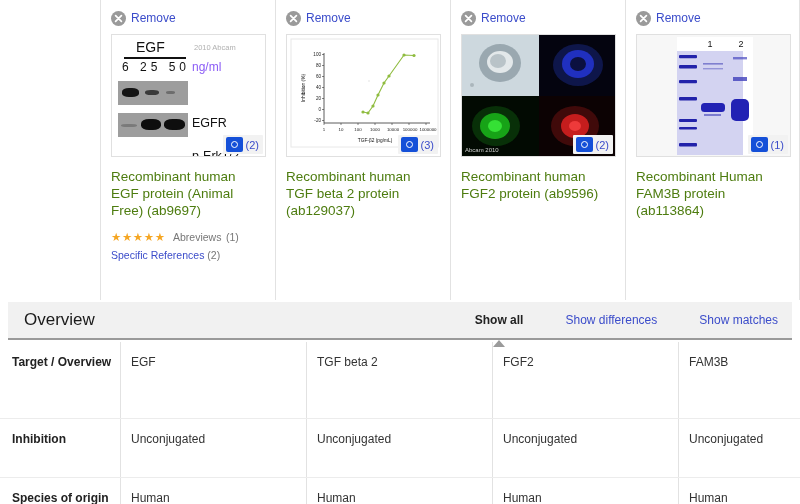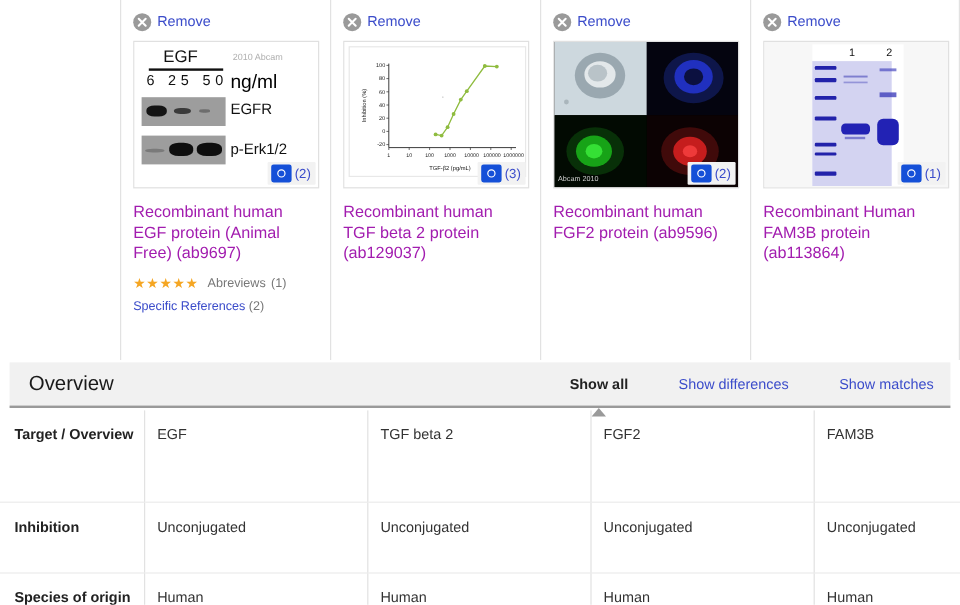--- a/index.html
+++ b/index.html
@@ -55,21 +55,21 @@
     width:7px;height:7px;border-radius:50%;border:1.6px solid #fff;
     box-sizing:border-box;
   }
   .cam-icon .bump{
     position:absolute;top:1px;left:3px;width:5px;height:2px;background:#1550d8;
   }
   .cam-count{color:#3b4cca;font-size:11px;}
 
   
   .title{
-    margin-top:11px;color:#a21caf;font-size:13.5px;line-height:17px;
+    margin-top:11px;color:#4d7c0f;font-size:13.5px;line-height:17px;
     letter-spacing:0;
   }
   .meta{margin-top:8px;}
   .stars{display:inline-block;vertical-align:middle;color:#f5a623;font-size:11.5px;letter-spacing:0.6px;}
   .ab-label{font-size:10.5px;color:#777;vertical-align:middle;margin-left:3px;}
   .ab-count{font-size:10.5px;color:#777;vertical-align:middle;}
   .refs{margin-top:4px;font-size:10.5px;}
   .refs a{color:#3b4cca;text-decoration:none;}
   .refs .rc{color:#777;}
 
@@ -112,25 +112,25 @@
   .cmp tr.r1 td{height:52px;}
   .cmp tr.r2 td{height:34px;}
   .cmp tr.r3 td{height:52px;}
 
   
   .wb{position:absolute;inset:0;background:#fff;font-family:"Liberation Sans",sans-serif;}
   .wb .egf-lbl{position:absolute;left:24px;top:4px;font-size:14px;color:#111;}
   .wb .egf-bar{position:absolute;left:12px;top:22px;width:62px;height:1.5px;background:#111;}
   .wb .wm{position:absolute;left:82px;top:8px;font-size:7.5px;color:#b0b0b0;}
   .wb .doses{position:absolute;left:10px;top:25px;font-size:12px;color:#111;letter-spacing:4px;}
-  .wb .ngml{position:absolute;left:80px;top:25px;font-size:16px;color:#000000;}
+  .wb .ngml{position:absolute;left:80px;top:25px;font-size:12px;color:#8b5cf6;}
   .wb .blot{position:absolute;left:6px;width:70px;height:24px;background:#9d9d9d;}
   .wb .b1{top:46px;}
   .wb .b2{top:78px;}
-  .wb .bandlbl{position:absolute;left:80px;font-size:12.5px;color:#111;}
+  .wb .bandlbl{position:absolute;left:80px;font-size:12.5px;color:#111;margin-top:32px;}
   .wb .l1{top:49px;}
   .wb .l2{top:82px;}
   .band{position:absolute;border-radius:40%;background:#1c1c1c;}
 
   .chartbox{position:absolute;inset:0;background:#fff;}
   .fl{position:absolute;inset:0;background:#000;}
   .fl .q{position:absolute;width:50%;height:50%;}
   .fl .wm2{position:absolute;left:3px;bottom:3px;font-size:6px;color:#cfcfcf;}
   .gel{position:absolute;inset:0;background:#f7f7f7;}
 </style>

